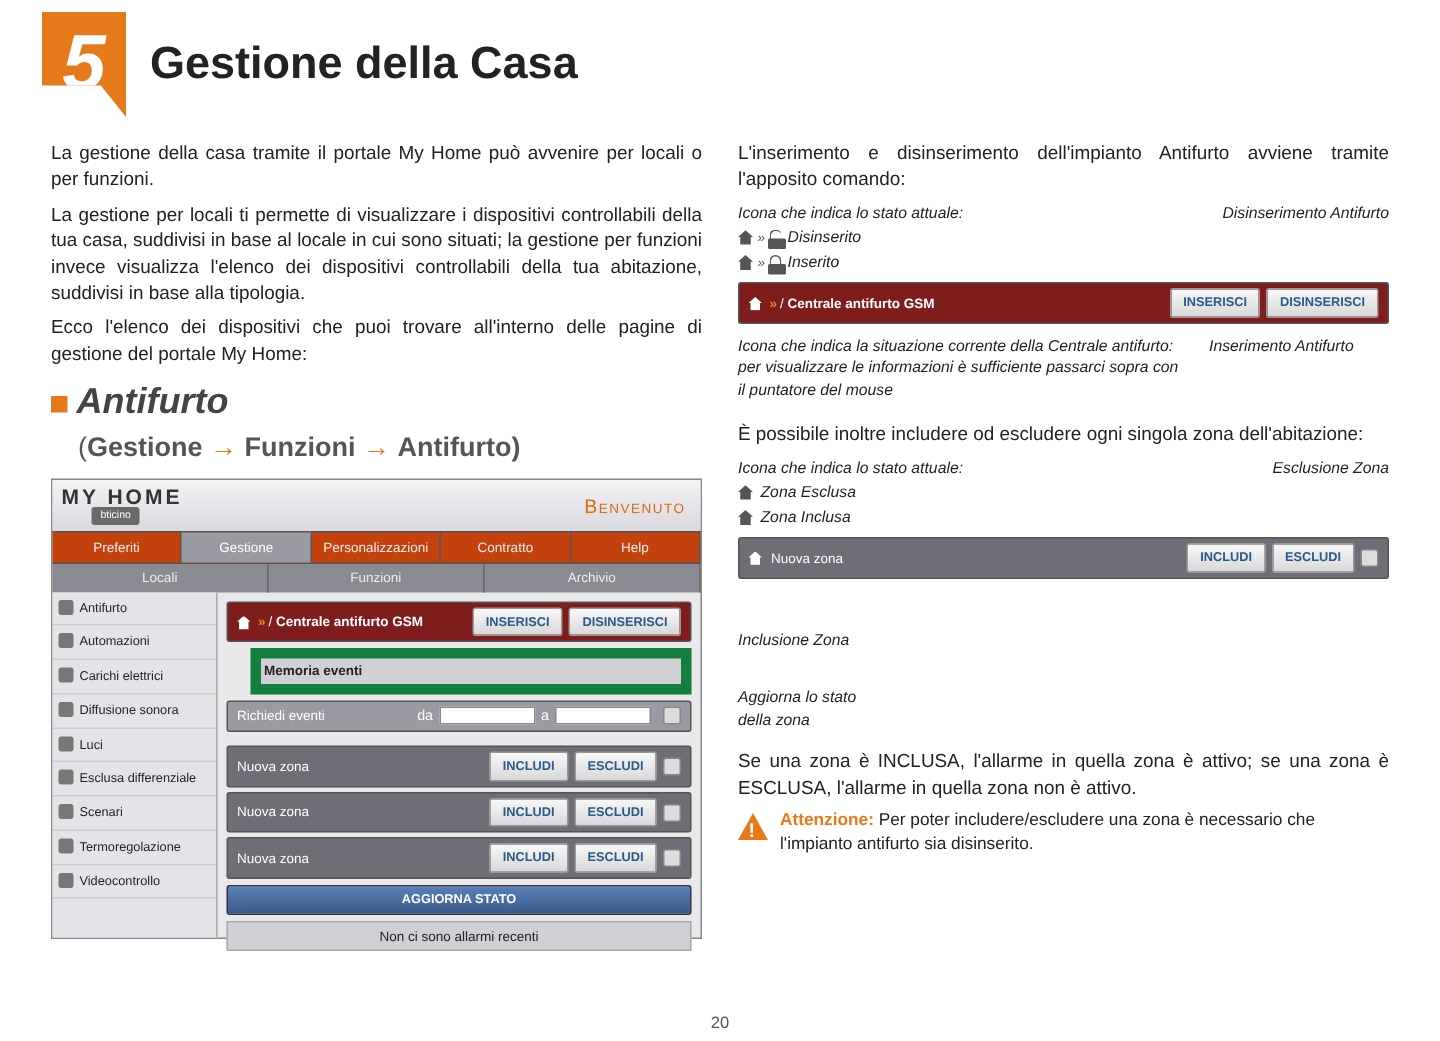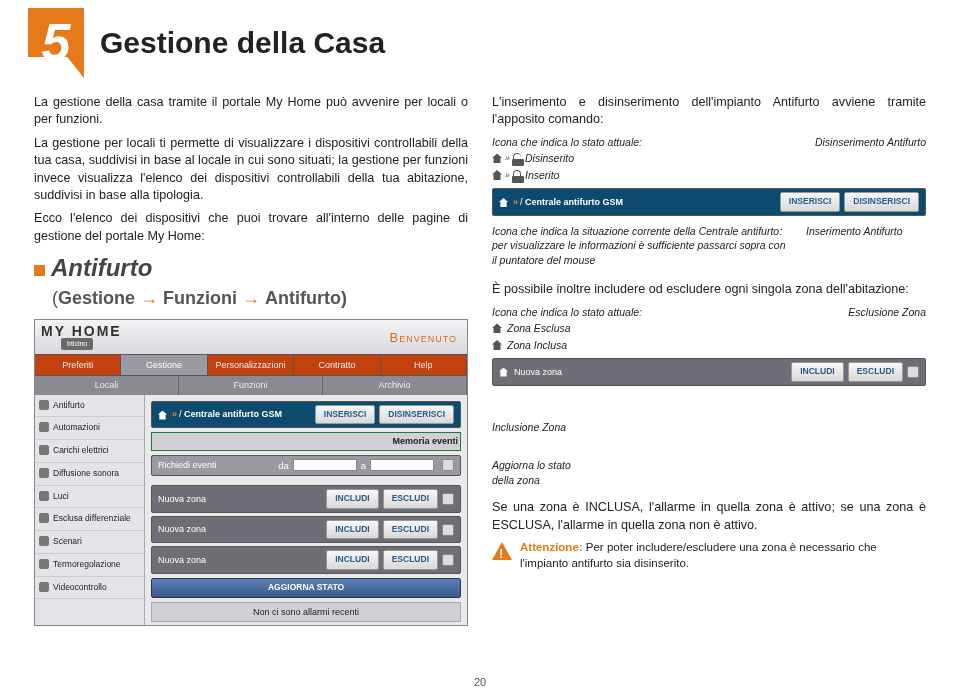--- a/index.html
+++ b/index.html
@@ -38,27 +38,27 @@
   .ui-submenu { display:flex; background:#8a8a92; }
   .ui-sub { flex:1; text-align:center; font-size:9px; color:#eee; padding:3px 0; border-right:1px solid #666; }
 
   .ui-body { display: flex; height: 230px; }
   .ui-sidebar { width: 110px; background: #e4e4e8; border-right: 1px solid #aaa; }
   .ui-side-item { padding: 5px 4px 5px 18px; border-bottom: 1px solid #ccc; position: relative; font-size: 8.5px; }
   .ui-side-item::before { content:""; position:absolute; left:4px; top:5px; width:10px; height:10px; background:#777; border-radius:2px; }
 
   .ui-main { flex:1; padding: 6px; }
 
-  .ui-strip { display:flex; align-items:center; background:#0c4a6e; color:#fff; border:1px solid #555; border-radius:2px; padding:3px 6px; margin-bottom:4px; }
+  .ui-strip { display:flex; align-items:center; background:#7f1d1d; color:#fff; border:1px solid #555; border-radius:2px; padding:3px 6px; margin-bottom:4px; }
   .ui-strip .crumbs { flex:1; font-size:9px; }
   .ui-strip .crumbs .house { display:inline-block; width:9px; height:9px; background:#fff; clip-path: polygon(50% 0,100% 45%,85% 45%,85% 100%,15% 100%,15% 45%,0 45%); vertical-align:middle; margin-right:3px;}
   .ui-strip .crumbs .sep { color:#e8872a; font-weight:bold; padding:0 2px; }
   .ui-btn { background: linear-gradient(#f8f8f8,#d8d8d8); color:#2a5a8a; font-size:8.5px; font-weight:bold; padding:3px 8px; border:1px solid #999; border-radius:2px; margin-left:4px; }
 
-  .ui-section-label { background:#d0d0d6; font-size:9px; font-weight:bold; text-align:right; padding:2px; border:1px solid #15803d; margin-bottom:4px; }
+  .ui-section-label { background:#d0d0d6; font-size:9px; font-weight:bold; text-align:left; padding:2px; border:7px solid #15803d; margin-bottom:4px;margin-left:16px; }
   .ui-row { display:flex; align-items:center; background:#6e6e76; border:1px solid #555; border-radius:2px; padding:3px 6px; margin-bottom:3px; color:#fff; }
   .ui-row .label { flex:1; font-size:9px; }
   .ui-input { background:#fff; border:1px solid #888; width:64px; height:12px; margin:0 4px; }
   .ui-refresh { width:12px; height:12px; border:1px solid #888; background:#ddd; border-radius:2px; margin-left:4px; display:inline-block;}
   .ui-row-light { background:#9a9aa2; }
 
   .ui-status { background:#cfcfd6; text-align:center; font-size:9px; padding:3px; border:1px solid #aaa; }
   .ui-update { background:linear-gradient(#5a80b8,#3a5a8a); color:#fff; font-size:8.5px; font-weight:bold; text-align:center; padding:3px; border:1px solid #334; border-radius:2px; margin:4px 0; }
 
   

